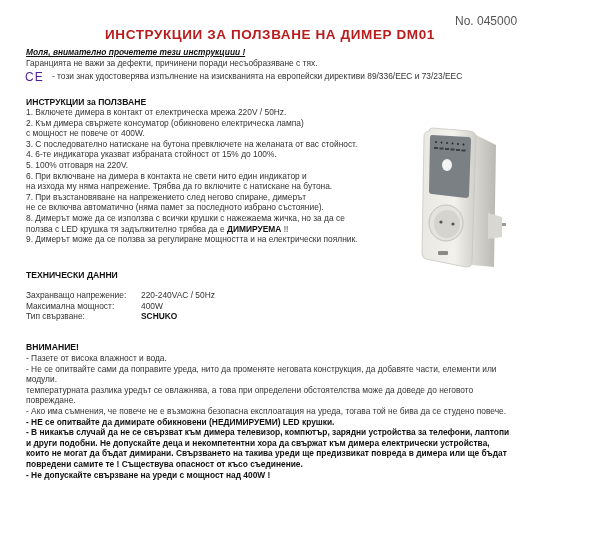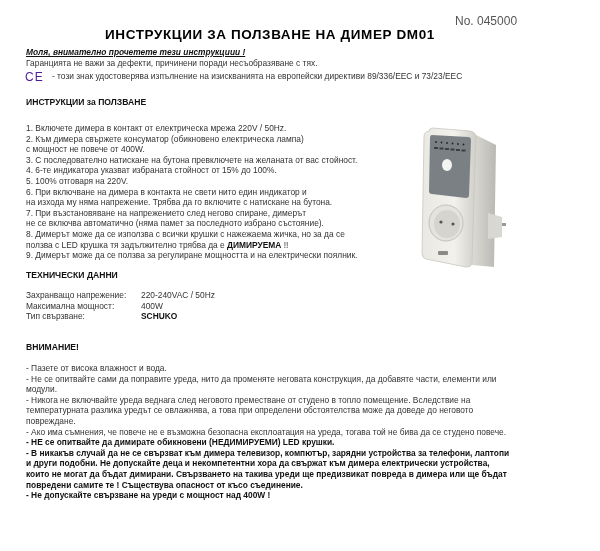--- a/index.html
+++ b/index.html
@@ -2,21 +2,21 @@
 <html><head>
 <meta charset="utf-8">
 <style>
   html, body { margin: 0; padding: 0; }
   body {
     width: 600px; height: 551px; background: #ffffff; position: relative; overflow: hidden;
     font-family: "Liberation Sans", sans-serif; color: #2a2a2a;
   }
   .abs { position: absolute; white-space: nowrap; }
   .title {
-    left: 105px; top: 27px; font-size: 13.5px; font-weight: bold; letter-spacing: 0.6px; color: #000000;
+    left: 105px; top: 27px; font-size: 13.5px; font-weight: bold; letter-spacing: 0.6px; color: #b91c1c;
   }
   .docno { left: 455px; top: 14px; font-size: 12px; color: #555; }
   .t { font-size: 8.4px; line-height: 10.6px; color: #333; }
   .b { font-weight: bold; color: #111; }
   .i { font-style: italic; font-weight: bold; color: #111; text-decoration: underline; }
   .h { font-size: 8.6px; font-weight: bold; color: #111; }
   .ce { left: 25px; top: 70px; font-size: 12px; color: #4c1d95; letter-spacing: 1px; }
   .specs { left: 26px; top: 290px; }
   .specs .row { display: flex; height: 10.6px; align-items: center; }
   .specs .lbl { width: 115px; }
@@ -29,21 +29,21 @@
 
 <div class="abs title">ИНСТРУКЦИИ ЗА ПОЛЗВАНЕ НА ДИМЕР DM01</div>
 <div class="abs docno">No. 045000</div>
 
 <div class="abs t i" style="left:26px; top:47px;">Моля, внимателно прочетете тези инструкциии !</div>
 <div class="abs t" style="left:26px; top:58px;">Гаранцията не важи за дефекти, причинени поради несъобразяване с тях.</div>
 <div class="abs ce">CE</div>
 <div class="abs t" style="left:52px; top:71px;">- този знак удостоверява изпълнение на изискванията на европейски директиви 89/336/EEC и 73/23/EEC</div>
 
 <div class="abs block" style="top:97px;">
-  <p class="h" style="margin-bottom:16px;">ИНСТРУКЦИИ  за ПОЛЗВАНЕ</p>
+  <p class="h" style="margin-bottom:0;">ИНСТРУКЦИИ  за ПОЛЗВАНЕ</p>
   <p class="t">1. Включете димера в контакт от електрическа мрежа 220V / 50Hz.</p>
   <p class="t">2. Към димера свържете консуматор (обикновено електрическа лампа)</p>
   <p class="t">с мощност не повече от 400W.</p>
   <p class="t">3. С последователно натискане на бутона превключете на желаната от вас стойност.</p>
   <p class="t">4. 6-те индикатора указват избраната стойност от 15% до 100%.</p>
   <p class="t">5. 100% отговаря на 220V.</p>
   <p class="t">6. При включване на димера в контакта не свети нито един индикатор и</p>
   <p class="t">на изхода му няма напрежение. Трябва да го включите с натискане на бутона.</p>
   <p class="t">7. При възстановяване на напрежението след негово спиране, димерът</p>
   <p class="t">не се включва автоматично (няма памет за последното избрано състояние).</p>
@@ -64,25 +64,24 @@
       <span class="lbl">Максимална мощност:</span>
       <span>400W</span>
     </div>
   <div class="row">
       <span class="lbl">Тип свързване:</span>
       <span class="b">SCHUKO</span>
     </div>
 </div>
 
 <div class="abs block" style="top:342px;">
-  <p class="h" style="margin-bottom:11px;">ВНИМАНИЕ!</p>
+  <p class="h" style="margin-bottom:1px;">ВНИМАНИЕ!</p>
   <p class="t">- Пазете от висока влажност и вода.</p>
   <p class="t">- Не се опитвайте сами да поправите уреда, нито да променяте неговата конструкция, да добавяте части, елементи или</p>
   <p class="t">модули.</p>
-  <p class="t">- Никога не включвайте уреда веднага след неговото преместване от студено в топло помещение. Вследствие на</p>
   <p class="t">температурната разлика уредът се овлажнява, а това при определени обстоятелства може да доведе до неговото</p>
   <p class="t">повреждане.</p>
   <p class="t">- Ако има съмнения, че повече не е възможна безопасна експлоатация на уреда, тогава той не бива да се студено повече.</p>
   <p class="t b">- НЕ се опитвайте да димирате обикновени (НЕДИМИРУЕМИ) LED крушки.</p>
   <p class="t b">- В никакъв случай да не се свързват към димера телевизор, компютър, зарядни устройства за телефони, лаптопи</p>
   <p class="t b">и други подобни. Не допускайте деца и некомпетентни хора да свържат към димера електрически устройства,</p>
   <p class="t b">които не могат да бъдат димирани. Свързването на такива уреди ще предизвикат повреда в димера или ще бъдат</p>
   <p class="t b">повредени самите те ! Съществува опасност от късо съединение.</p>
   <p class="t b">- Не допускайте свързване на уреди с мощност над 400W !</p>
 </div>

